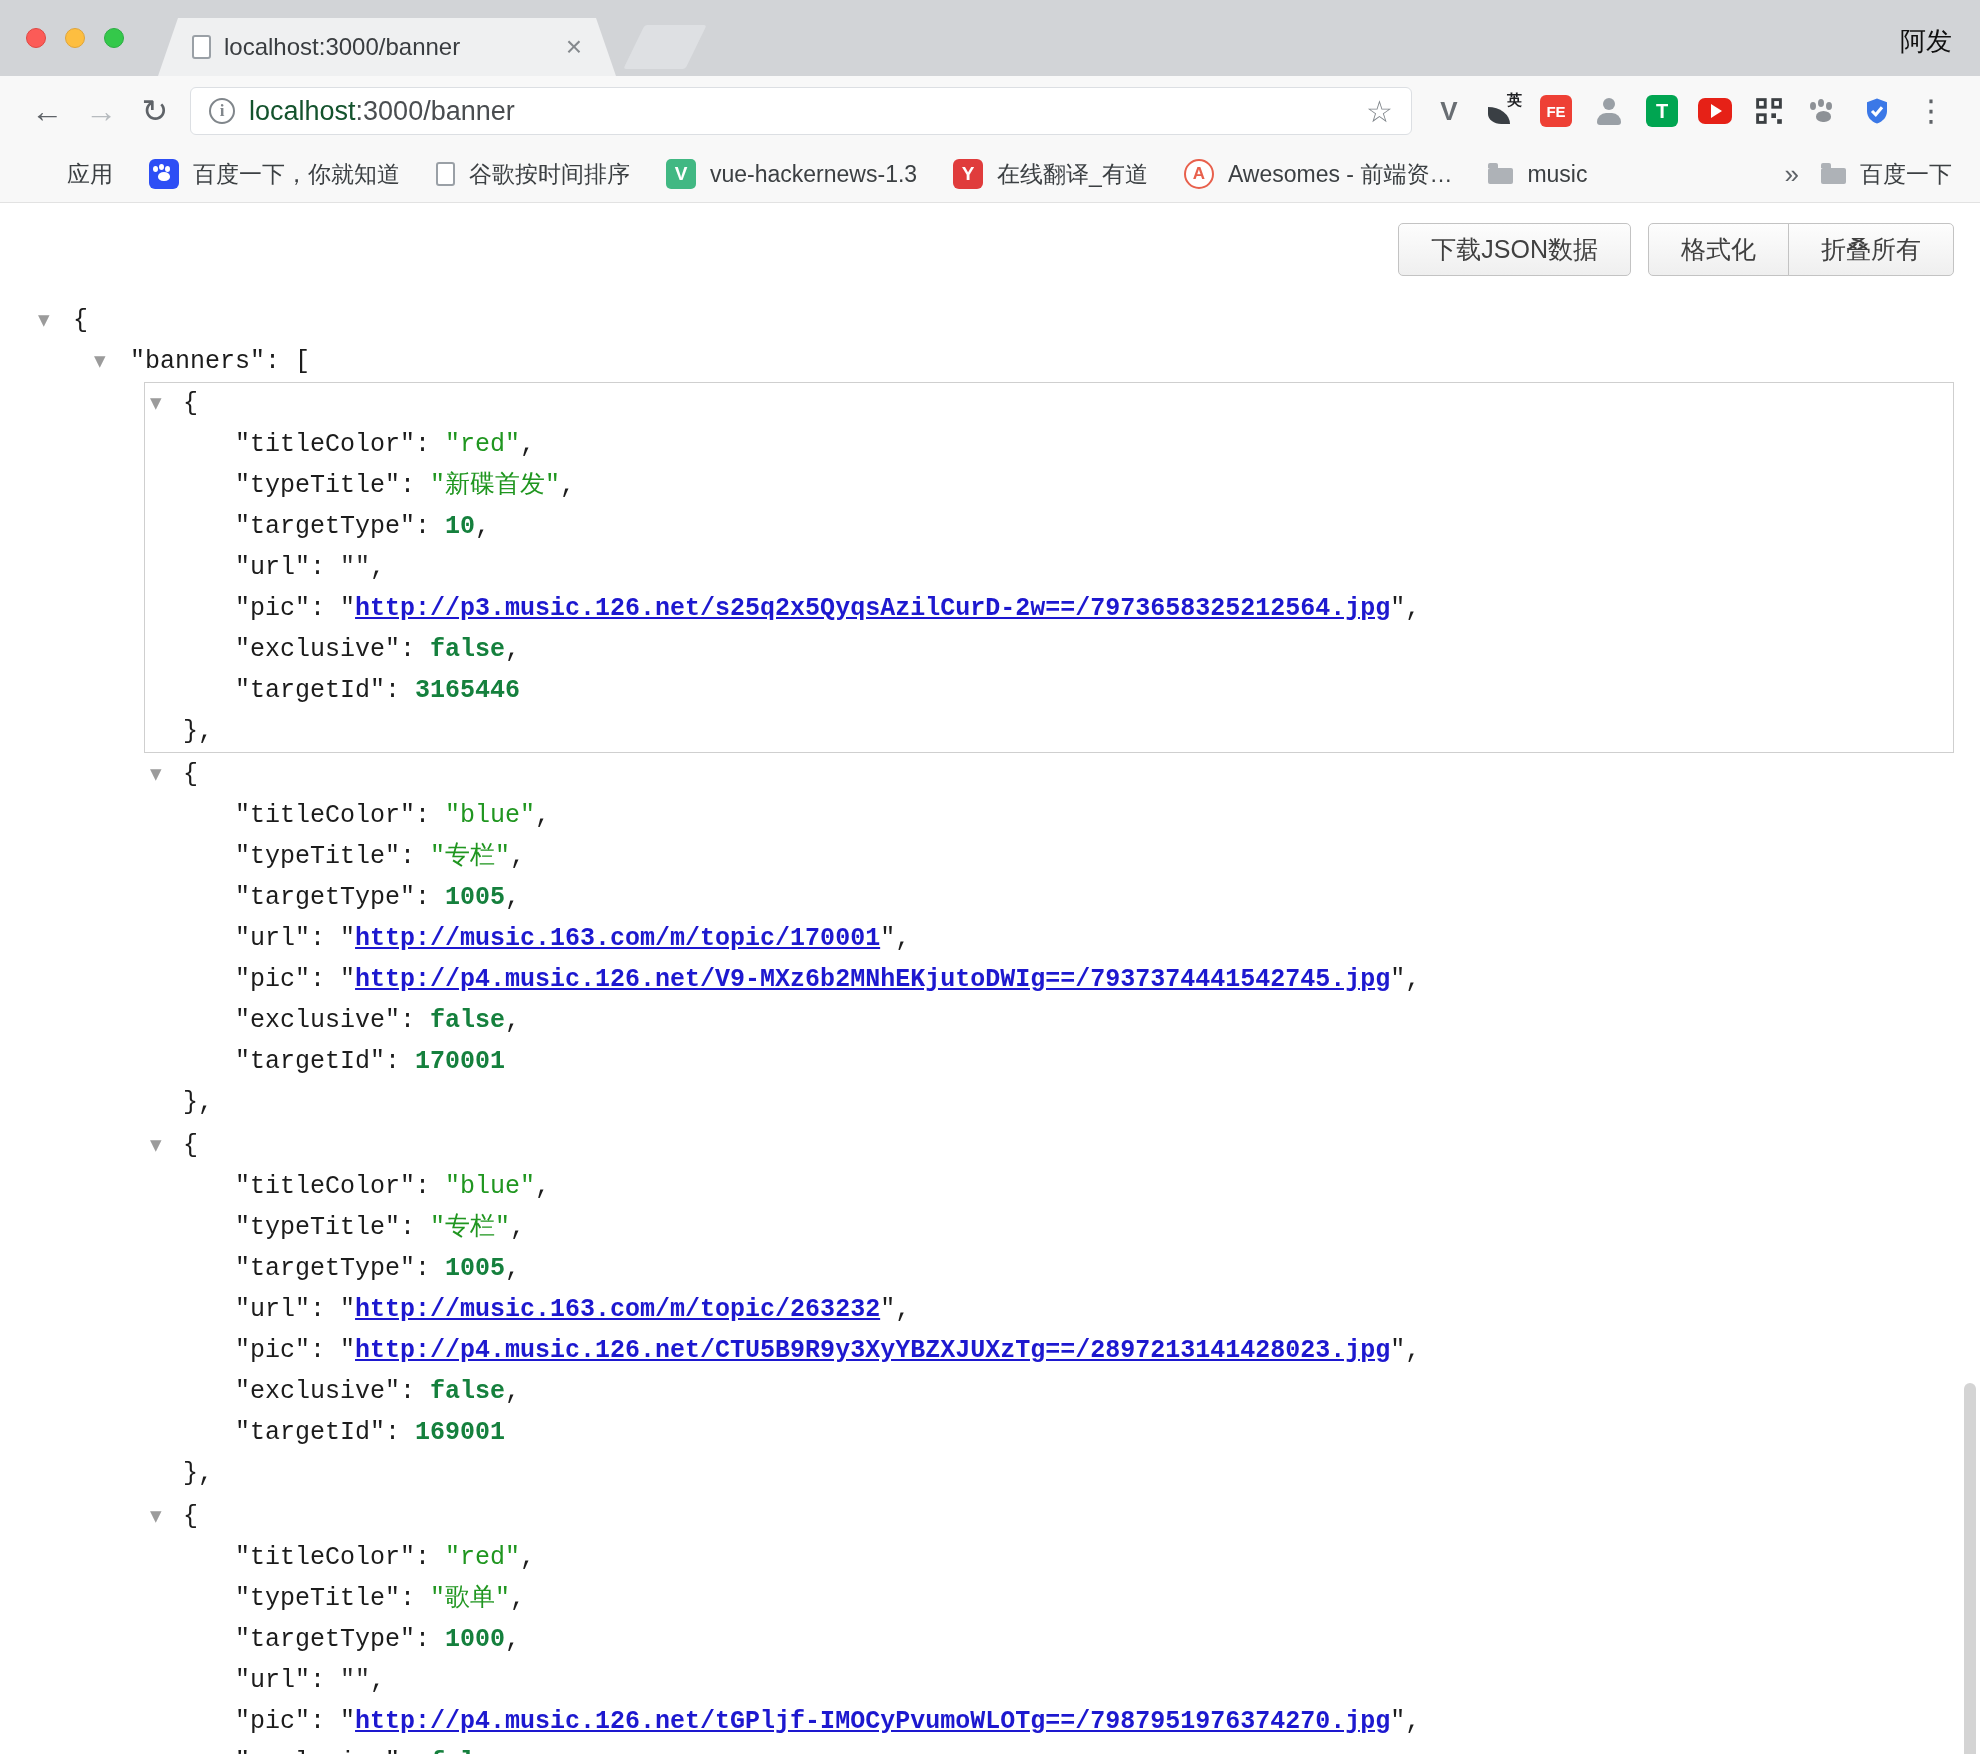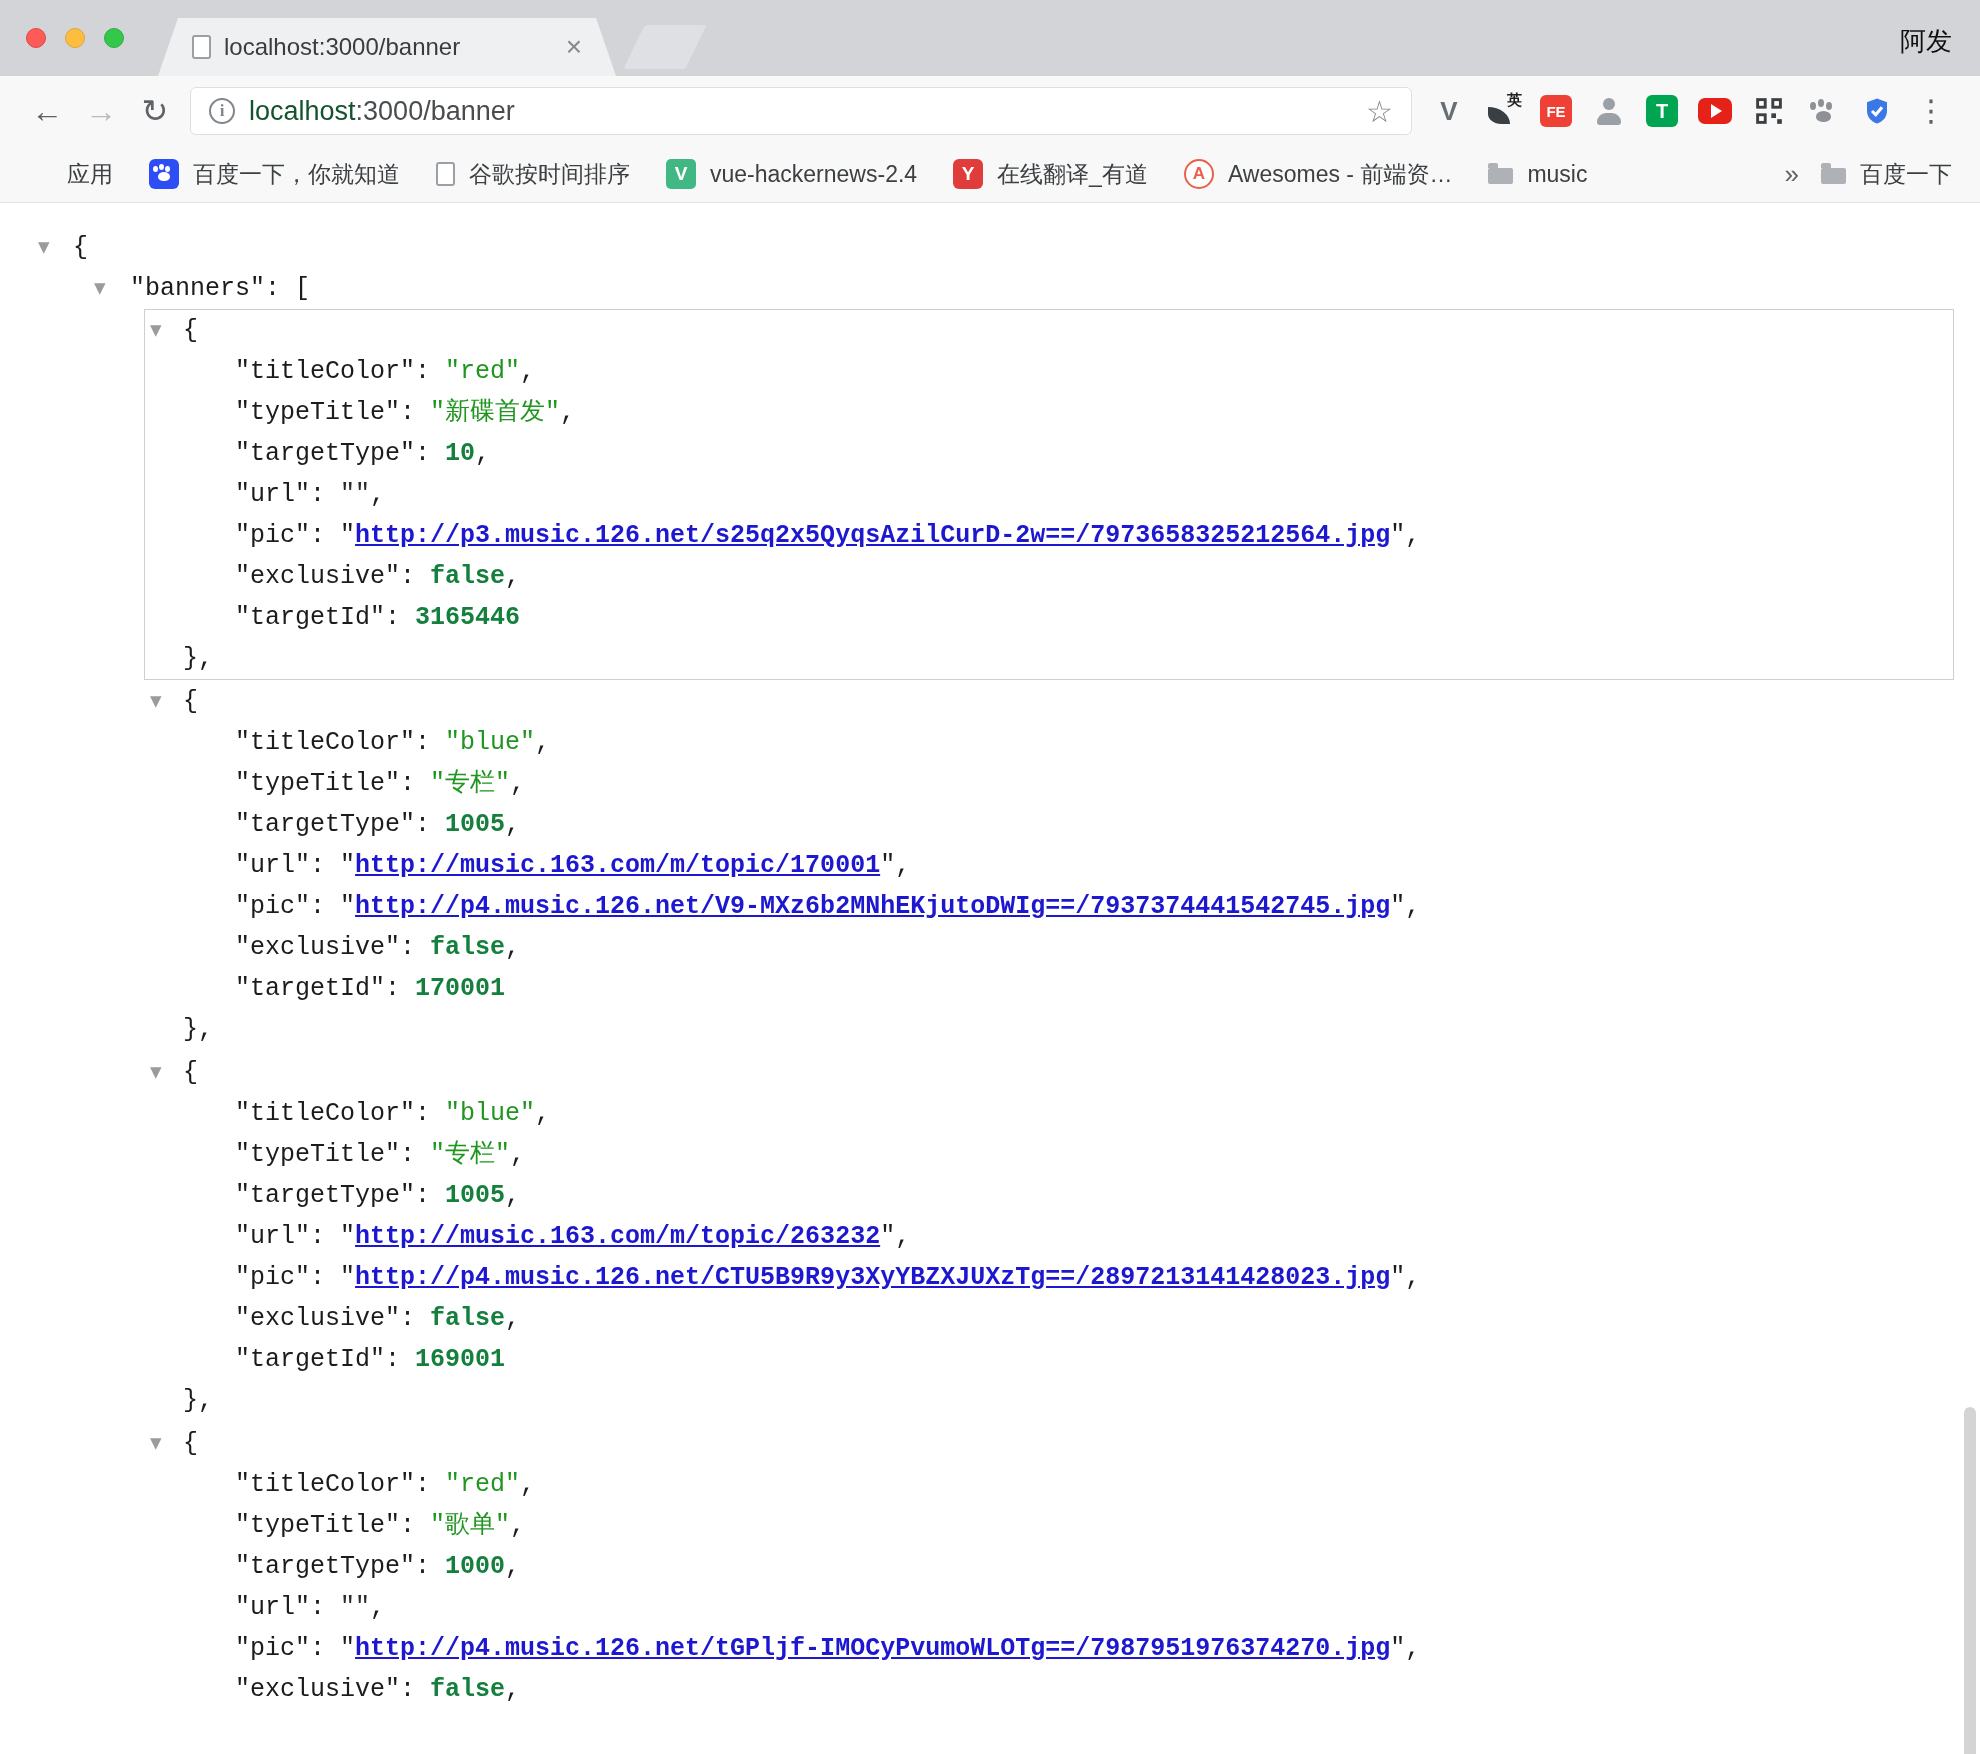--- a/index.html
+++ b/index.html
@@ -205,21 +205,21 @@
           <span class="bpaw"></span>
         </span>
         <span class="bml">百度一下，你就知道</span>
       </div>
       <div class="bm">
         <span class="bmi i-page"></span>
         <span class="bml">谷歌按时间排序</span>
       </div>
       <div class="bm">
         <span class="bmi i-vue">V</span>
-        <span class="bml">vue-hackernews-2.4</span>
+        <span class="bml">vue-hackernews-1.3</span>
       </div>
       <div class="bm">
         <span class="bmi i-youdao">Y</span>
         <span class="bml">在线翻译_有道</span>
       </div>
       <div class="bm">
         <span class="bmi i-awesomes">A</span>
         <span class="bml">Awesomes - 前端资…</span>
       </div>
       <div class="bm">
@@ -229,20 +229,25 @@
     </div>
   <span class="bm-overflow"></span>
   <div class="bm other">
     <span class="bmi i-folder"></span>
     <span class="bml">百度一下</span>
   </div>
 </div>
 
 <div class="page">
   <div class="container">
+    <div class="toolbar">
+      <button class="btn download">下载JSON数据</button>
+      <button class="btn format">格式化</button>
+      <button class="btn collapse">折叠所有</button>
+    </div>
     <div class="json-tree">
         <div class="jline lvl0"><span class="tri"></span><span class="p">{</span></div>
         <div class="jline lvl1"><span class="tri"></span><span class="k">"banners"</span><span class="p">: [</span></div>
         <div class="jobj hov">
           <div class="jline olvl"><span class="tri"></span><span class="p">{</span></div>
           <div class="jline flvl"><span class="k">"titleColor"</span><span class="p">: </span><span class="s">"red"</span><span class="p">,</span></div>
           <div class="jline flvl"><span class="k">"typeTitle"</span><span class="p">: </span><span class="s">"新碟首发"</span><span class="p">,</span></div>
           <div class="jline flvl"><span class="k">"targetType"</span><span class="p">: </span><span class="n">10</span><span class="p">,</span></div>
           <div class="jline flvl"><span class="k">"url"</span><span class="p">: </span><span class="e">""</span><span class="p">,</span></div>
           <div class="jline flvl"><span class="k">"pic"</span><span class="p">: </span><span class="p">"</span><a class="lnk" href="#">http://p3.music.126.net/s25q2x5QyqsAzilCurD-2w==/7973658325212564.jpg</a><span class="p">"</span><span class="p">,</span></div>

